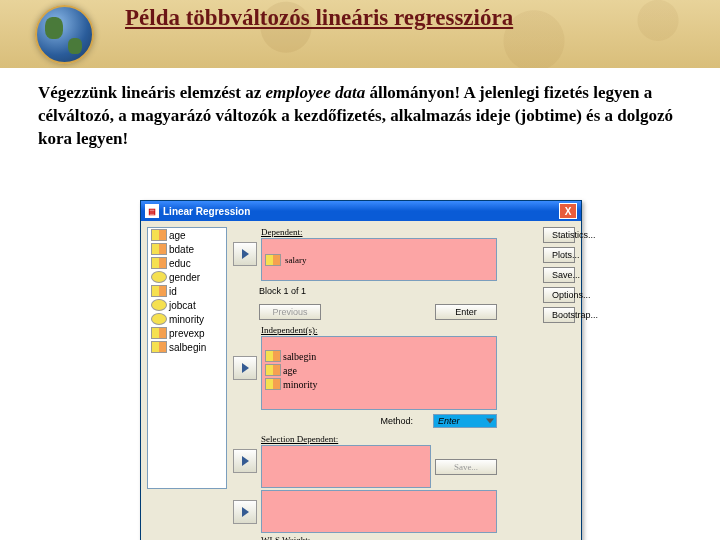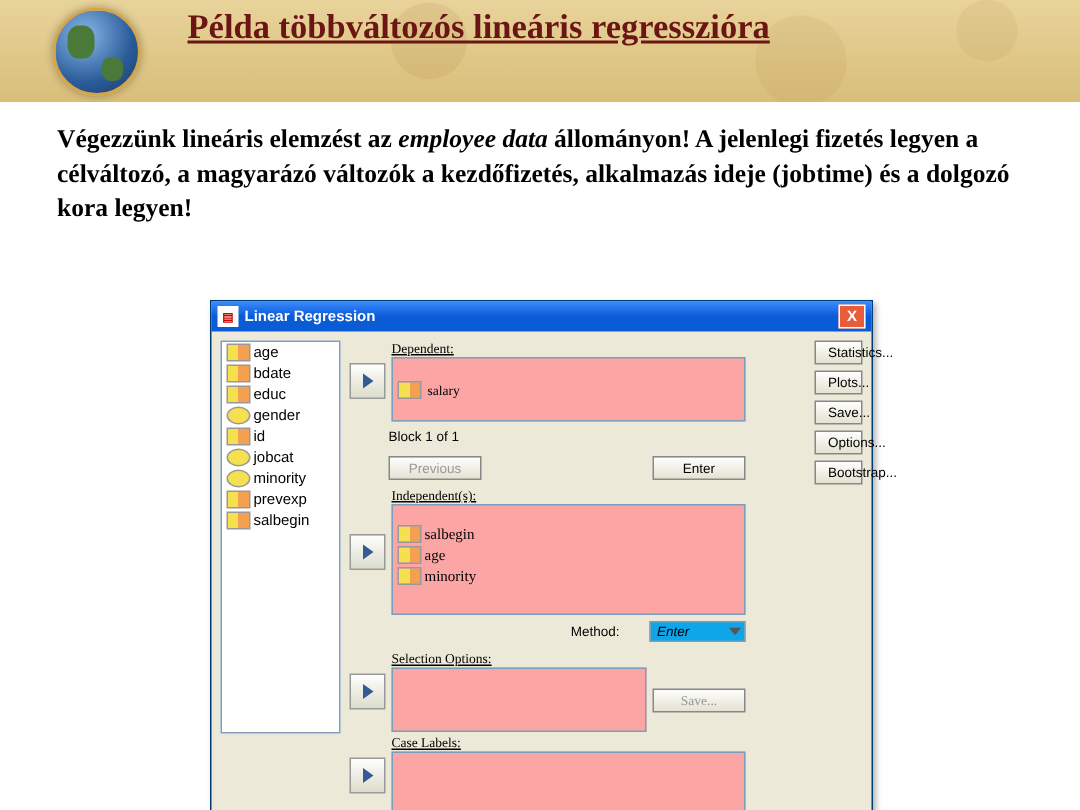--- a/index.html
+++ b/index.html
@@ -337,32 +337,31 @@
       </div>
 
       <div class="method-row">
         <span>Method:</span>
         <div class="select"><span>Enter</span></div>
       </div>
 
       <div class="field-row">
         <div class="arrow-btn"></div>
         <div class="field-group">
-          <div class="field-label">Selection Options:</div>
+          <div class="field-label">Selection Dependent:</div>
           <div class="rule-row" style="margin-left:0;">
             <div class="field-box"></div>
             <span class="btn disabled">Save...</span>
           </div>
         </div>
       </div>
 
       <div class="field-row">
         <div class="arrow-btn"></div>
         <div class="field-group">
-          <div class="field-label">Case Labels:</div>
           <div class="field-box"></div>
         </div>
       </div>
 
       <div class="field-row">
         <div class="arrow-btn"></div>
         <div class="field-group">
           <div class="field-label">WLS Weight:</div>
           <div class="field-box"></div>
         </div>

